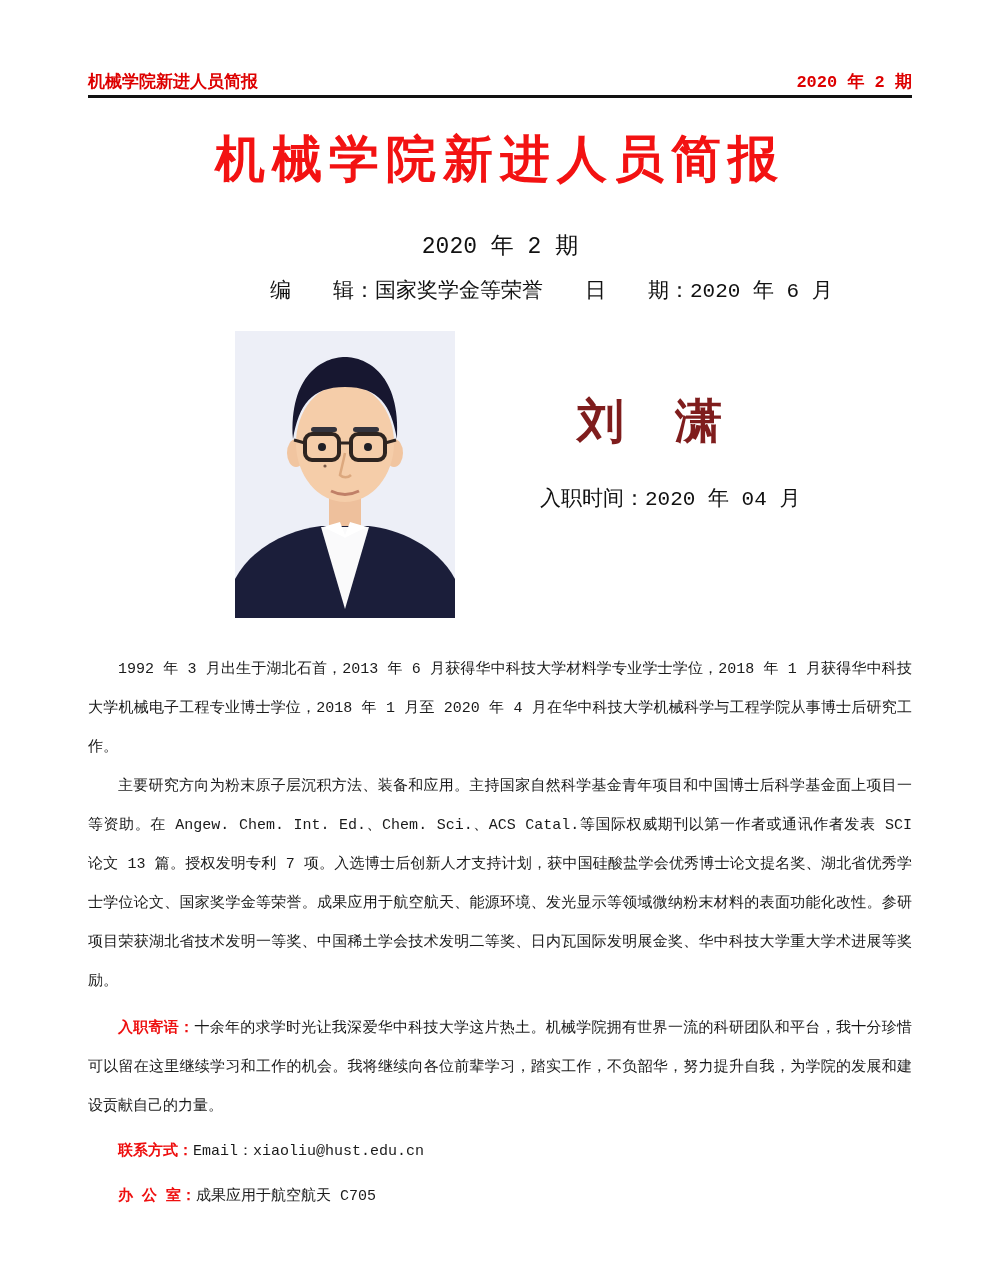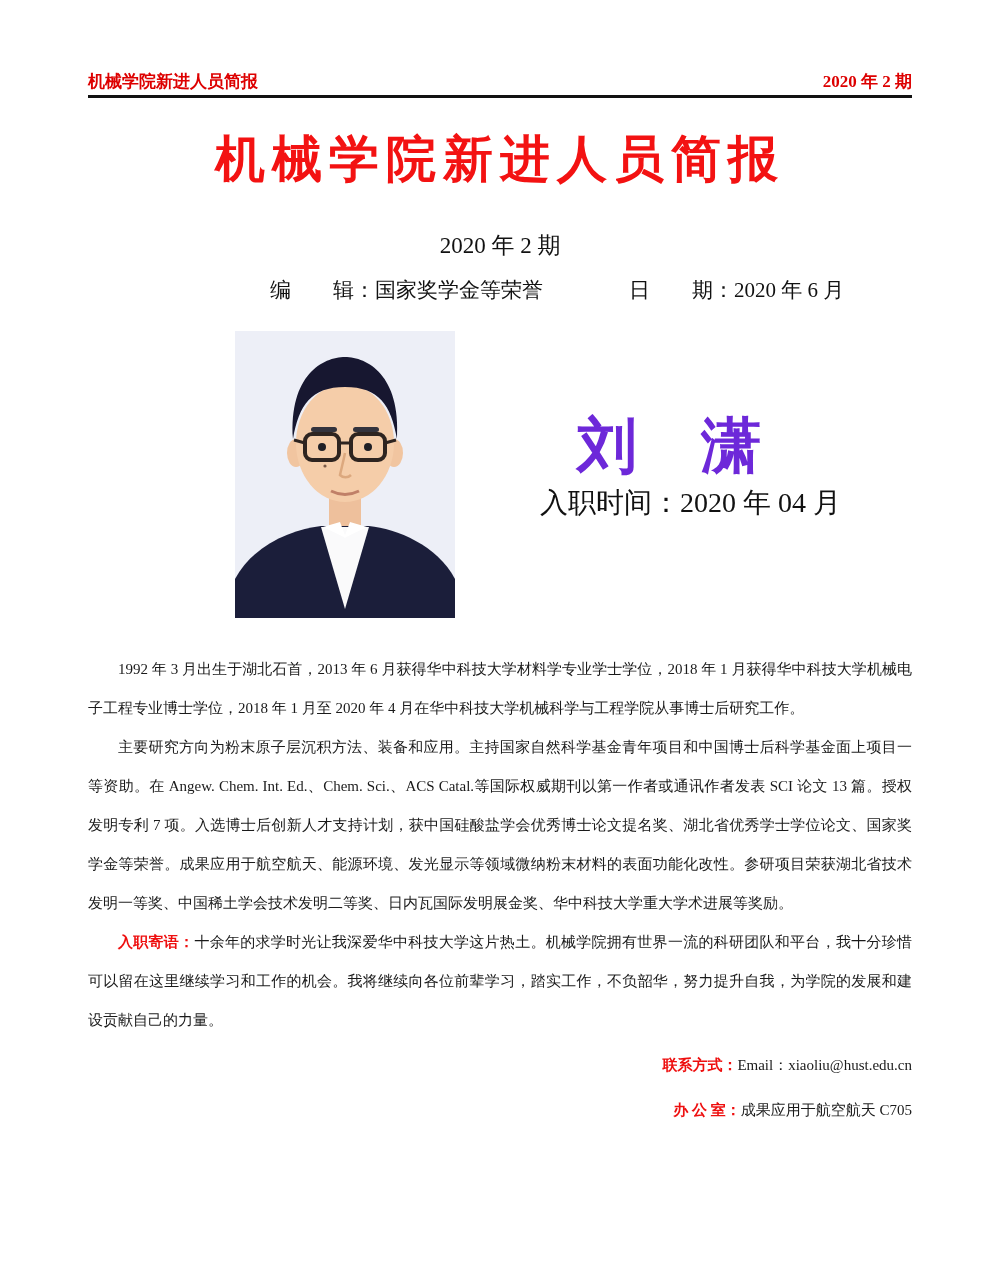--- a/index.html
+++ b/index.html
@@ -1,21 +1,21 @@
 <!DOCTYPE html>
 <html><head>
 <meta charset="utf-8">
 <style>
   html,body{margin:0;padding:0;background:#888;}
   .page{
     position:relative;
     width:1000px;height:1283px;
     margin:0 auto;
     background:#ffffff;
-    font-family:Liberation Serif, serif;
+    font-family:Liberation Mono, monospace;
     color:#1a1a1a;
     overflow:hidden;
   }
   
   .header-row{
     position:absolute;left:88px;right:88px;top:70px;
     display:flex;justify-content:space-between;align-items:flex-end;
     font-size:17px;font-weight:bold;color:#dd0000;
   }
   .header-rule{
@@ -28,47 +28,47 @@
     text-align:center;
     font-size:50px;font-weight:bold;color:#f31212;
     letter-spacing:7px;
   }
   .issue-line{
     position:absolute;left:0;right:0;top:230px;
     text-align:center;font-size:23px;color:#111;
   }
   .meta-row{position:absolute;top:276px;left:0;right:0;font-size:21px;color:#111;}
   .meta-editor{position:absolute;left:270px;white-space:pre;}
-  .meta-date{position:absolute;left:585px;white-space:pre;margin-left:44px;}
+  .meta-date{position:absolute;left:585px;white-space:pre;}
 
   
   .photo{
     position:absolute;left:235px;top:331px;width:220px;height:287px;
   }
   .photo svg{display:block;width:100%;height:100%;}
 
   .person-name{
-    position:absolute;left:577px;top:406px;
-    font-size:60px;font-weight:bold;color:#6d28d9;
+    position:absolute;left:577px;top:390px;
+    font-size:47px;font-weight:bold;color:#7f1d1d;
     letter-spacing:2px;white-space:pre;
   }
   .hire-date{
     position:absolute;left:540px;top:484px;
-    font-size:28px;color:#111;white-space:pre;
+    font-size:21px;color:#111;white-space:pre;
   }
 
   
   .body-text{
     position:absolute;left:88px;top:650px;width:824px;
     font-size:15px;line-height:39px;text-align:justify;
   }
   .body-text p{margin:0;text-indent:2em;}
-  .body-text p.msg{margin-top:0;}
+  .body-text p.msg{margin-top:8px;}
   .red-label{color:#ee0f0f;font-weight:bold;}
-  .contact-line{margin-top:6px !important;text-align:right;}
+  .contact-line{margin-top:6px !important;text-align:left;}
 </style>
 </head>
 <body>
 
 <div class="page">
 
   <div class="header-row">
     <span>机械学院新进人员简报</span>
     <span>2020 年 2 期</span>
   </div>

